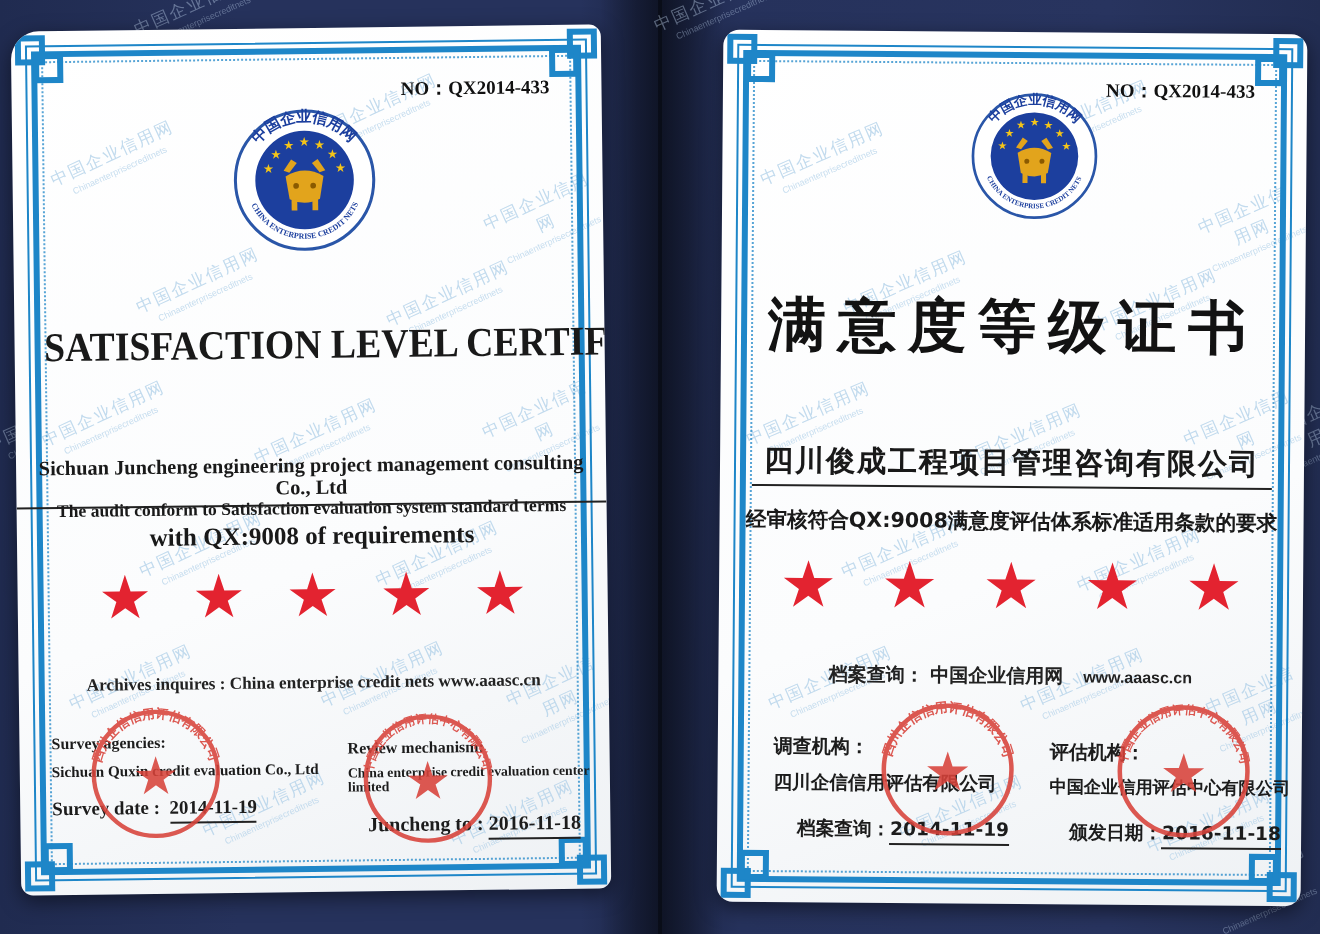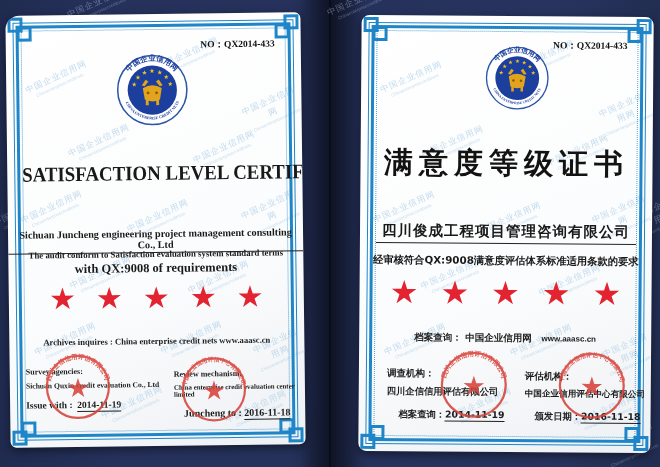--- a/index.html
+++ b/index.html
@@ -238,21 +238,21 @@
   <div class="cline ltitle"><span>SATISFACTION LEVEL CERTIFICATE</span></div>
   <div class="cline company-l"><span>Sichuan Juncheng engineering project management consulting Co., Ltd</span></div>
   <div class="cline stmt1">The audit conform to Satisfaction  evaluation system standard terms</div>
   <div class="cline stmt2">with QX:9008 of requirements</div>
   <div class="stars"><span class="star">★</span><span class="star">★</span><span class="star">★</span><span class="star">★</span><span class="star">★</span></div>
   <div class="cline archives-l">Archives inquires :  China enterprise credit nets    www.aaasc.cn</div>
 
   <div class="blk blk-survey-l">
     <div class="l1">Survey agencies:</div>
     <div class="l2">Sichuan Quxin credit evaluation Co., Ltd</div>
-    <div class="l3"><span>Issue with :</span>&nbsp;&nbsp;<span class="date-u">2014-11-19</span></div>
+    <div class="l3"><span>Survey date :</span>&nbsp;&nbsp;<span class="date-u">2014-11-19</span></div>
   </div>
   <div class="blk blk-review-l">
     <div class="l1">Review mechanism:</div>
     <div class="l2">China enterprise credit evaluation center limited</div>
     <div class="l3"><span>Juncheng to :</span>&nbsp;<span class="date-u">2016-11-18</span></div>
   </div>
 
   <svg class="stamp st-l1" width="68" height="68" viewBox="0 0 68 68">
     <circle cx="34" cy="34" r="31" fill="none" style="stroke:var(--c-stamp)" stroke-width="2.2"></circle>
     <path id="sArc1" d="M 6,34 A 28,28 0 0 1 62,34" fill="none"></path>

